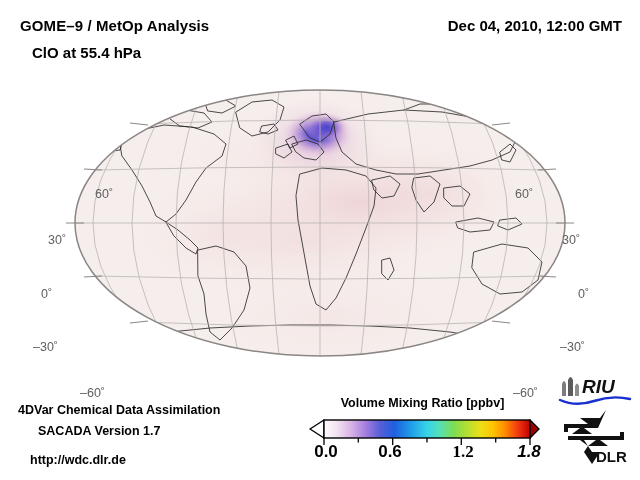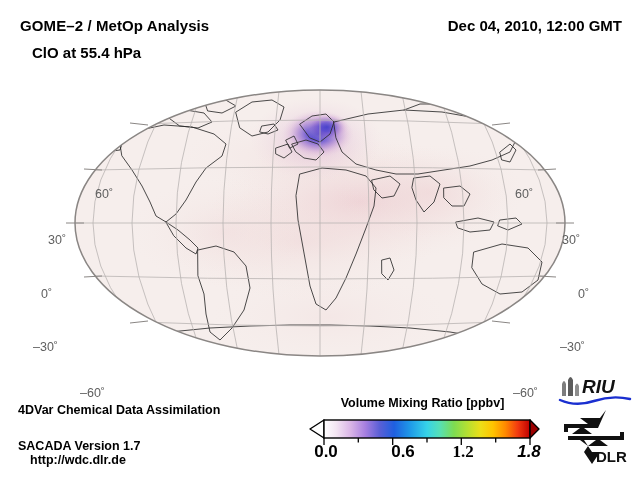--- a/index.html
+++ b/index.html
@@ -66,21 +66,21 @@
 
   
   .footer-line {
     position: absolute;
     left: 18px;
     font-size: 12.5px;
     font-weight: bold;
     white-space: nowrap;
   }
   #footer-line-0 { top: 403px; }
-  #footer-line-1 { top: 439px; }
+  #footer-line-1 { top: 424px; margin-left: 20px; }
   #footer-line-2 { top: 453px; margin-left: 12px; }
 
   
   #colorbar-block {
     position: absolute;
     left: 305px;
     top: 396px;
     width: 235px;
     height: 76px;
   }
@@ -116,21 +116,21 @@
   }
   #dlr-logo {
     position: absolute;
     left: 562px;
     top: 408px;
   }
 </style>
 </head>
 <body>
 
-<div id="header-title-left">GOME–2 / MetOp Analysis</div>
+<div id="header-title-left">GOME–9 / MetOp Analysis</div>
 <div id="header-subtitle-left">ClO at 55.4 hPa</div>
 <div id="header-date">Dec 04, 2010, 12:00 GMT</div>
 
 <div id="map-panel">
 
   <svg id="map-svg" width="640" height="300" viewBox="0 0 640 300">
     <defs>
 
       <clipPath id="globe-clip">
         <ellipse cx="320" cy="141" rx="245" ry="133"></ellipse>
@@ -333,21 +333,21 @@
       <line x1="53.3" y1="20" x2="53.3" y2="24.5"></line>
       <line x1="87.7" y1="20" x2="87.7" y2="27"></line>
       <line x1="122" y1="20" x2="122" y2="24.5"></line>
       <line x1="156.3" y1="20" x2="156.3" y2="27"></line>
       <line x1="190.7" y1="20" x2="190.7" y2="24.5"></line>
       <line x1="225" y1="20" x2="225" y2="27"></line>
     </g>
   </svg>
 
   <div class="cb-tick-label" style="left:21px;">0.0</div>
-  <div class="cb-tick-label" style="left:98px;text-align:right;">0.6</div>
+  <div class="cb-tick-label" style="left:85px;text-align:right;">0.6</div>
   <div class="cb-tick-label" style="left:158px;font-family:Liberation Serif, serif;">1.2</div>
   <div class="cb-tick-label" style="left:224px;font-style:italic;">1.8</div>
 </div>
 
 <svg id="riu-logo" width="78" height="34" viewBox="0 0 78 34">
 
   <g fill="#7d7d7d">
     <path d="M6,22 L6,10 Q8,4 10,10 L10,22 Z"></path>
     <path d="M12,22 L12,6 Q14.5,0 17,6 L17,22 Z" fill="#5c5c5c"></path>
     <path d="M19,22 L19,12 Q21,7 23,12 L23,22 Z" fill="#8e8e8e"></path>

